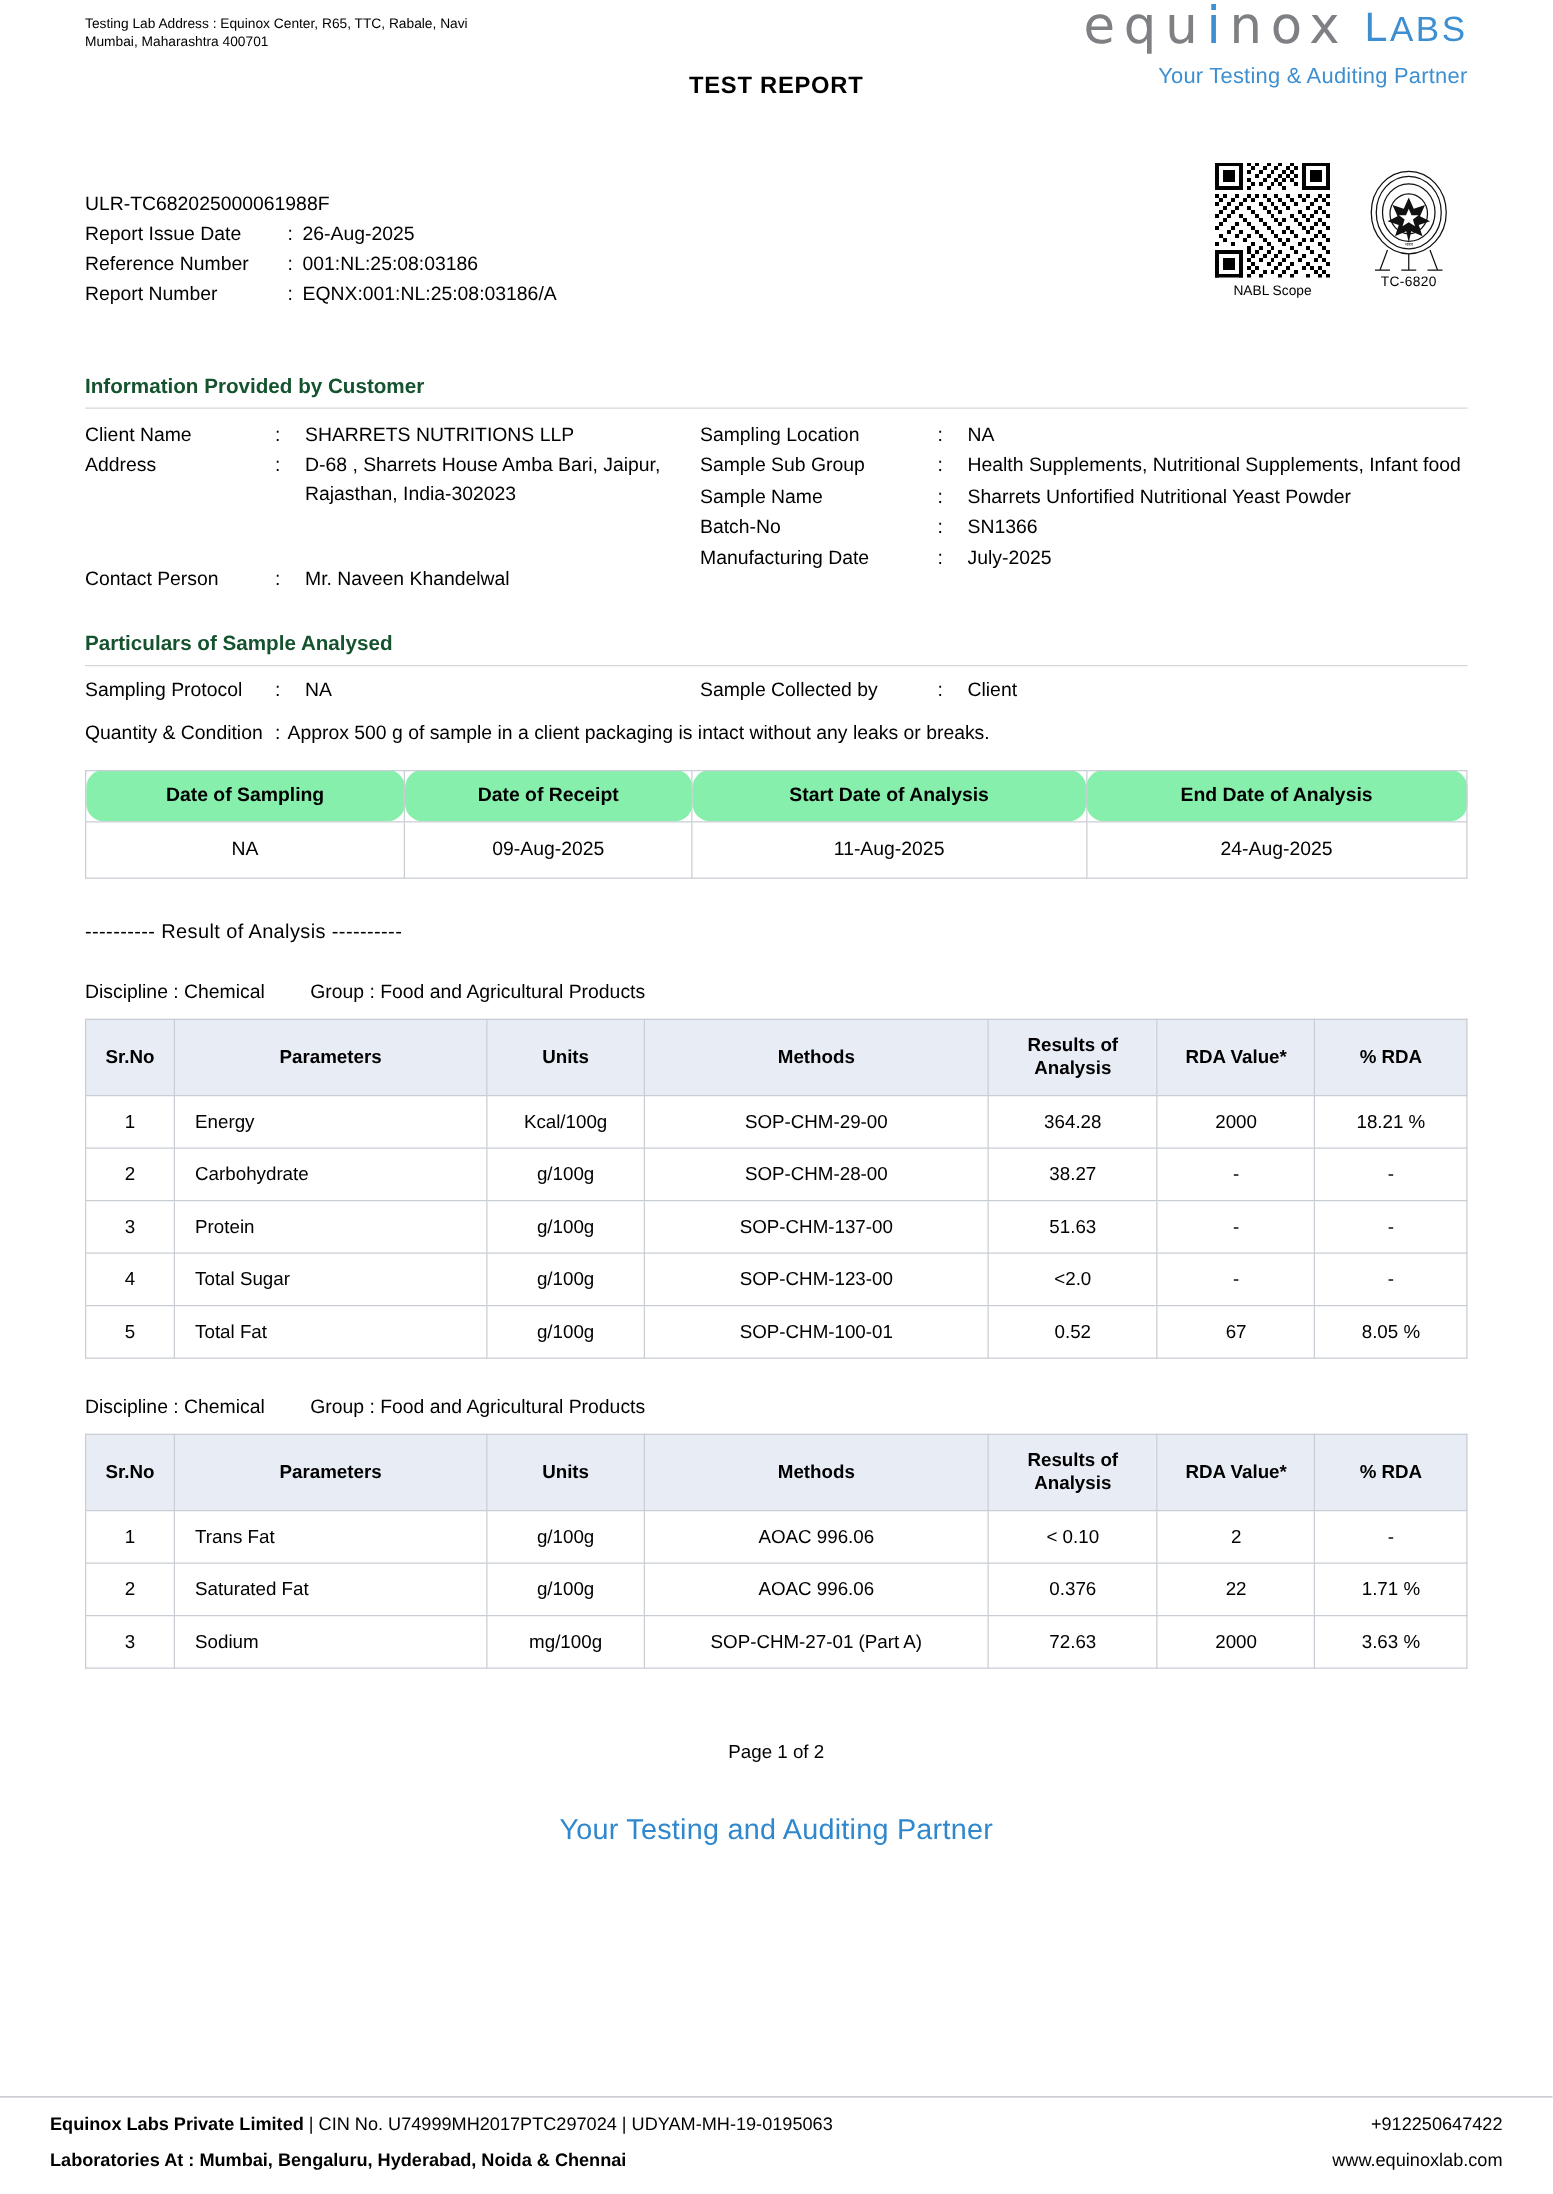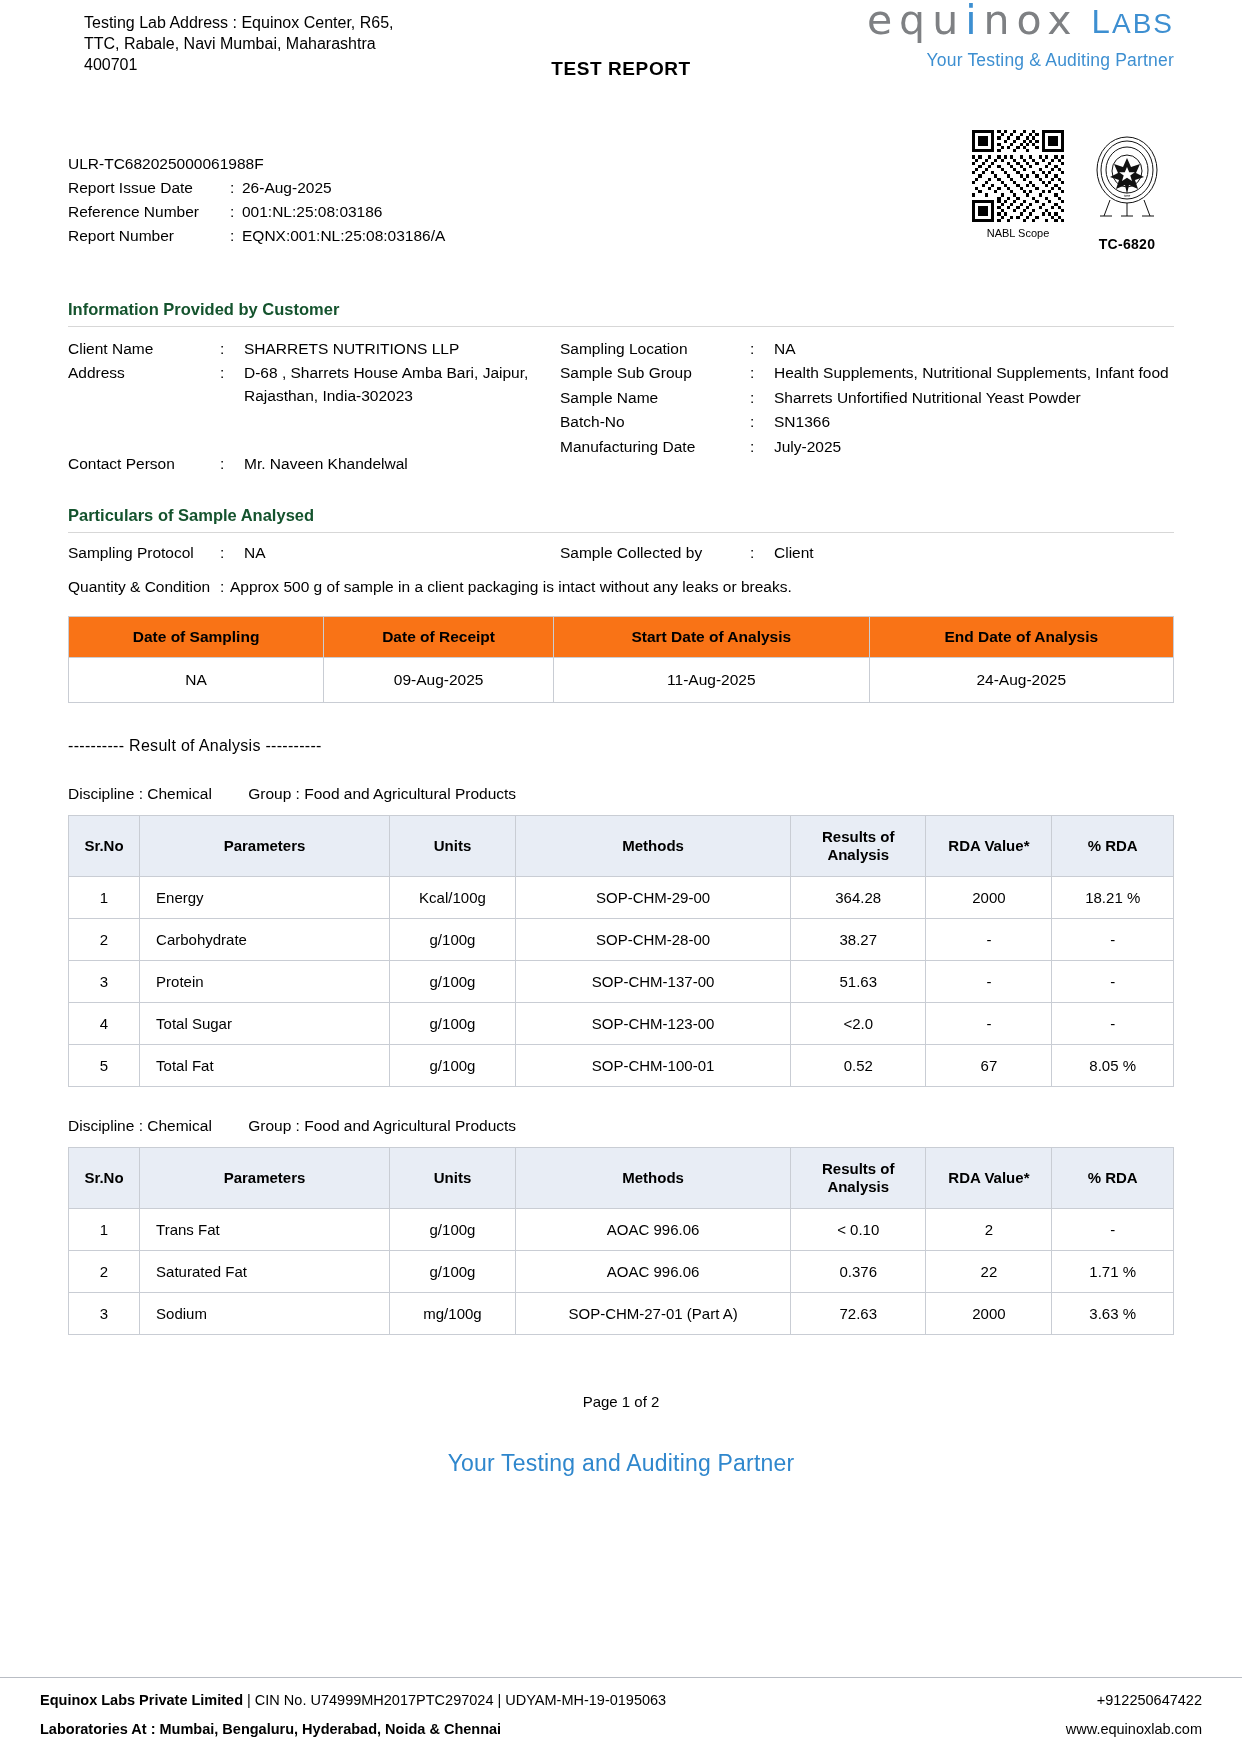--- a/index.html
+++ b/index.html
@@ -12,22 +12,22 @@
     color: #000000;
     position: relative;
     overflow: hidden;
   }
 
   .page { position: relative; width: 1242px; height: 1755px; padding: 0 68px; }
 
   
   .header { position: relative; height: 130px; }
   .lab-address {
-    position: absolute; top: 12px; left: 16px; width: 340px;
-    font-size: 16px; line-height: 1.32; color: #000;
+    position: absolute; top: 12px; left: 0; width: 340px;
+    font-size: 11px; line-height: 1.32; color: #000;
   }
   .logo-block { position: absolute; top: 0px; right: 0px; width: 390px; text-align: right; }
   .logo-row { display: flex; align-items: flex-end; justify-content: flex-end; gap: 13px; }
   .logo-equinox {
     font-family: "DejaVu Sans", sans-serif;
     font-size: 41px; letter-spacing: 7px; color: #7e8083;
     line-height: 1; font-weight: 400; position: relative; display: inline-block;
   }
   .logo-equinox .dot-i { color: #3d8fd1; }
   .logo-labs {
@@ -51,21 +51,21 @@
   .meta-key { width: 162px; }
   .meta-sep { width: 12px; }
   .meta-val { }
 
   .badges { position: absolute; top: -22px; right: 10px; display: flex; align-items: flex-start; gap: 26px; }
   .qr-wrap { text-align: center; }
   .qr { width: 92px; height: 92px; display: block; }
   .qr-label { font-size: 11px; margin-top: 5px; color: #000; }
   .seal-wrap { text-align: center; margin-top: 4px; }
   .seal { width: 74px; height: 84px; display: block; }
-  .seal-label { font-size: 14px; font-weight: bold; margin-top: 18px; letter-spacing: 0.3px; }
+  .seal-label { font-size: 11px; font-weight: normal; margin-top: 2px; letter-spacing: 0.3px; }
 
   
   .section-head {
     font-size: 16.5px; font-weight: bold; color: #14532d;
     border-bottom: 1.5px solid #d7d7d7; padding-bottom: 7px; margin-bottom: 11px;
   }
   .sec-gap-1 { margin-top: 36px; }
   .sec-gap-2 { margin-top: 28px; }
 
   
@@ -86,21 +86,21 @@
   .qty-line { font-size: 15.5px; margin-top: 16px; display: flex; }
   .qty-key { width: 152px; flex: none; }
   .qty-colon { width: 10px; flex: none; }
 
   
   table { border-collapse: collapse; width: 100%; }
   .date-table { margin-top: 20px; font-size: 15.5px; }
   .date-table th, .date-table td {
     border: 1px solid #c9cdd4; text-align: center; padding: 11px 6px;
   }
-  .date-table th { background: #f97316; font-weight: bold; font-size: 15.5px; }
+  .date-table th { background: #86efac; font-weight: bold; font-size: 15.5px; border-radius: 14px; }
   .date-table td { padding: 13px 6px; }
 
   
   .result-sep {
     text-align: left; font-size: 16px; margin-top: 34px; letter-spacing: 0.3px;
   }
 
   
   .discipline { font-size: 15.5px; margin-top: 30px; margin-bottom: 12px; }
   .discipline .grp { margin-left: 32px; }

